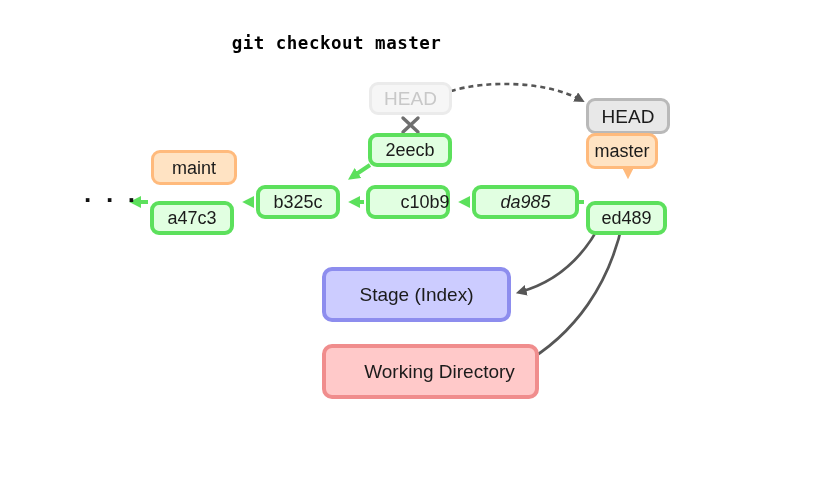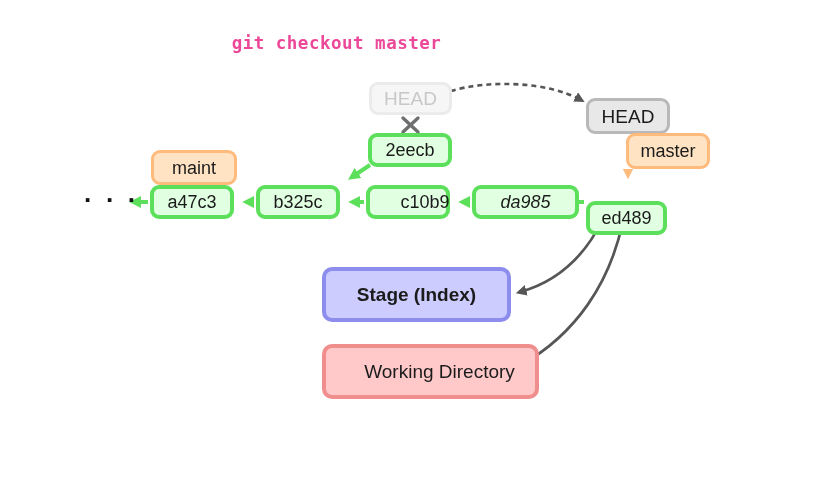--- a/index.html
+++ b/index.html
@@ -31,21 +31,21 @@
     color:var(--text);
   }
   .title{
     position:absolute;
     left:0;top:33px;width:673px;
     text-align:center;
     font-family:"DejaVu Sans Mono", monospace;
     font-weight:bold;
     font-size:17.5px;
     letter-spacing:0.5px;
-    color:#ec4899;
+    color:#000000;
   }
   .arrows{position:absolute;left:0;top:0;width:831px;height:485px;}
   .arrow-commit{stroke:var(--commit-border);stroke-width:4;fill:none;}
   .arrow-orange{stroke:var(--orange-border);stroke-width:3.5;fill:none;}
   .arrow-dark{stroke:var(--arrow-dark);stroke-width:2.7;fill:none;}
   .arrow-dashed{stroke-dasharray:5 4;stroke-width:2.6;}
   #mk-green path{fill:var(--commit-border);}
   #mk-orange path{fill:var(--orange-border);}
   #mk-dark path{fill:var(--arrow-dark);}
   .xmark line{stroke:var(--x-mark);stroke-width:3.4;stroke-linecap:round;}
@@ -55,21 +55,21 @@
     border-radius:9px;
     font-size:18px;
     line-height:1;
     color:var(--text);
   }
   .commit{background:var(--commit-fill);border:4px solid var(--commit-border);}
   .ref-orange{background:var(--orange-fill);border:3.5px solid var(--orange-border);}
   .head-box{background:var(--head-fill);border:3.5px solid var(--head-border);font-size:19px;}
   .faded{background:var(--faded-fill);border:3px solid var(--faded-border);color:var(--faded-text);font-size:19px;}
   .area-box{font-size:19px;border-radius:10px;}
-  .stage-box{background:var(--stage-fill);border:4px solid var(--stage-border);font-weight:bold;}
+  .stage-box{background:var(--stage-fill);border:4px solid var(--stage-border);}
   .working-box{background:var(--working-fill);border:4px solid var(--working-border);}
   .dots{
     position:absolute;
     font-size:26px;font-weight:bold;
     letter-spacing:3px;
     color:#111;
   }
 </style>
 </head>
 <body>
@@ -114,23 +114,23 @@
 
   <div class="dots" style="left:84px;top:185px;">· · ·</div>
 
   <div class="node faded" style="left:369px;top:82px;width:83px;height:33px;">HEAD</div>
 
   <div class="node commit" style="left:368px;top:133px;width:84px;height:34px;">2eecb</div>
 
   <div class="node ref-orange" style="left:151px;top:150px;width:86px;height:35px;">maint</div>
 
   <div class="node head-box" style="left:586px;top:98px;width:84px;height:36px;">HEAD</div>
-  <div class="node ref-orange" style="left:586px;top:133px;width:84px;height:36px;margin-left:40px;">master</div>
+  <div class="node ref-orange" style="left:586px;top:133px;width:72px;height:36px;">master</div>
 
-  <div class="node commit" style="left:150px;top:185px;width:84px;height:34px;">a47c3</div>
+  <div class="node commit" style="left:150px;top:201px;width:84px;height:34px;">a47c3</div>
   <div class="node commit" style="left:256px;top:185px;width:84px;height:34px;">b325c</div>
   <div class="node commit" style="left:366px;top:185px;width:84px;height:34px;padding-left:34px;">c10b9</div>
   <div class="node commit" style="left:472px;top:185px;width:107px;height:34px;font-style:italic;">da985</div>
   <div class="node commit" style="left:586px;top:201px;width:81px;height:34px;">ed489</div>
 
   <div class="node area-box stage-box" style="left:322px;top:267px;width:189px;height:55px;">Stage (Index)</div>
   <div class="node area-box working-box" style="left:322px;top:344px;width:217px;height:55px;padding-left:18px;">Working Directory</div>
 
 </div>
 

